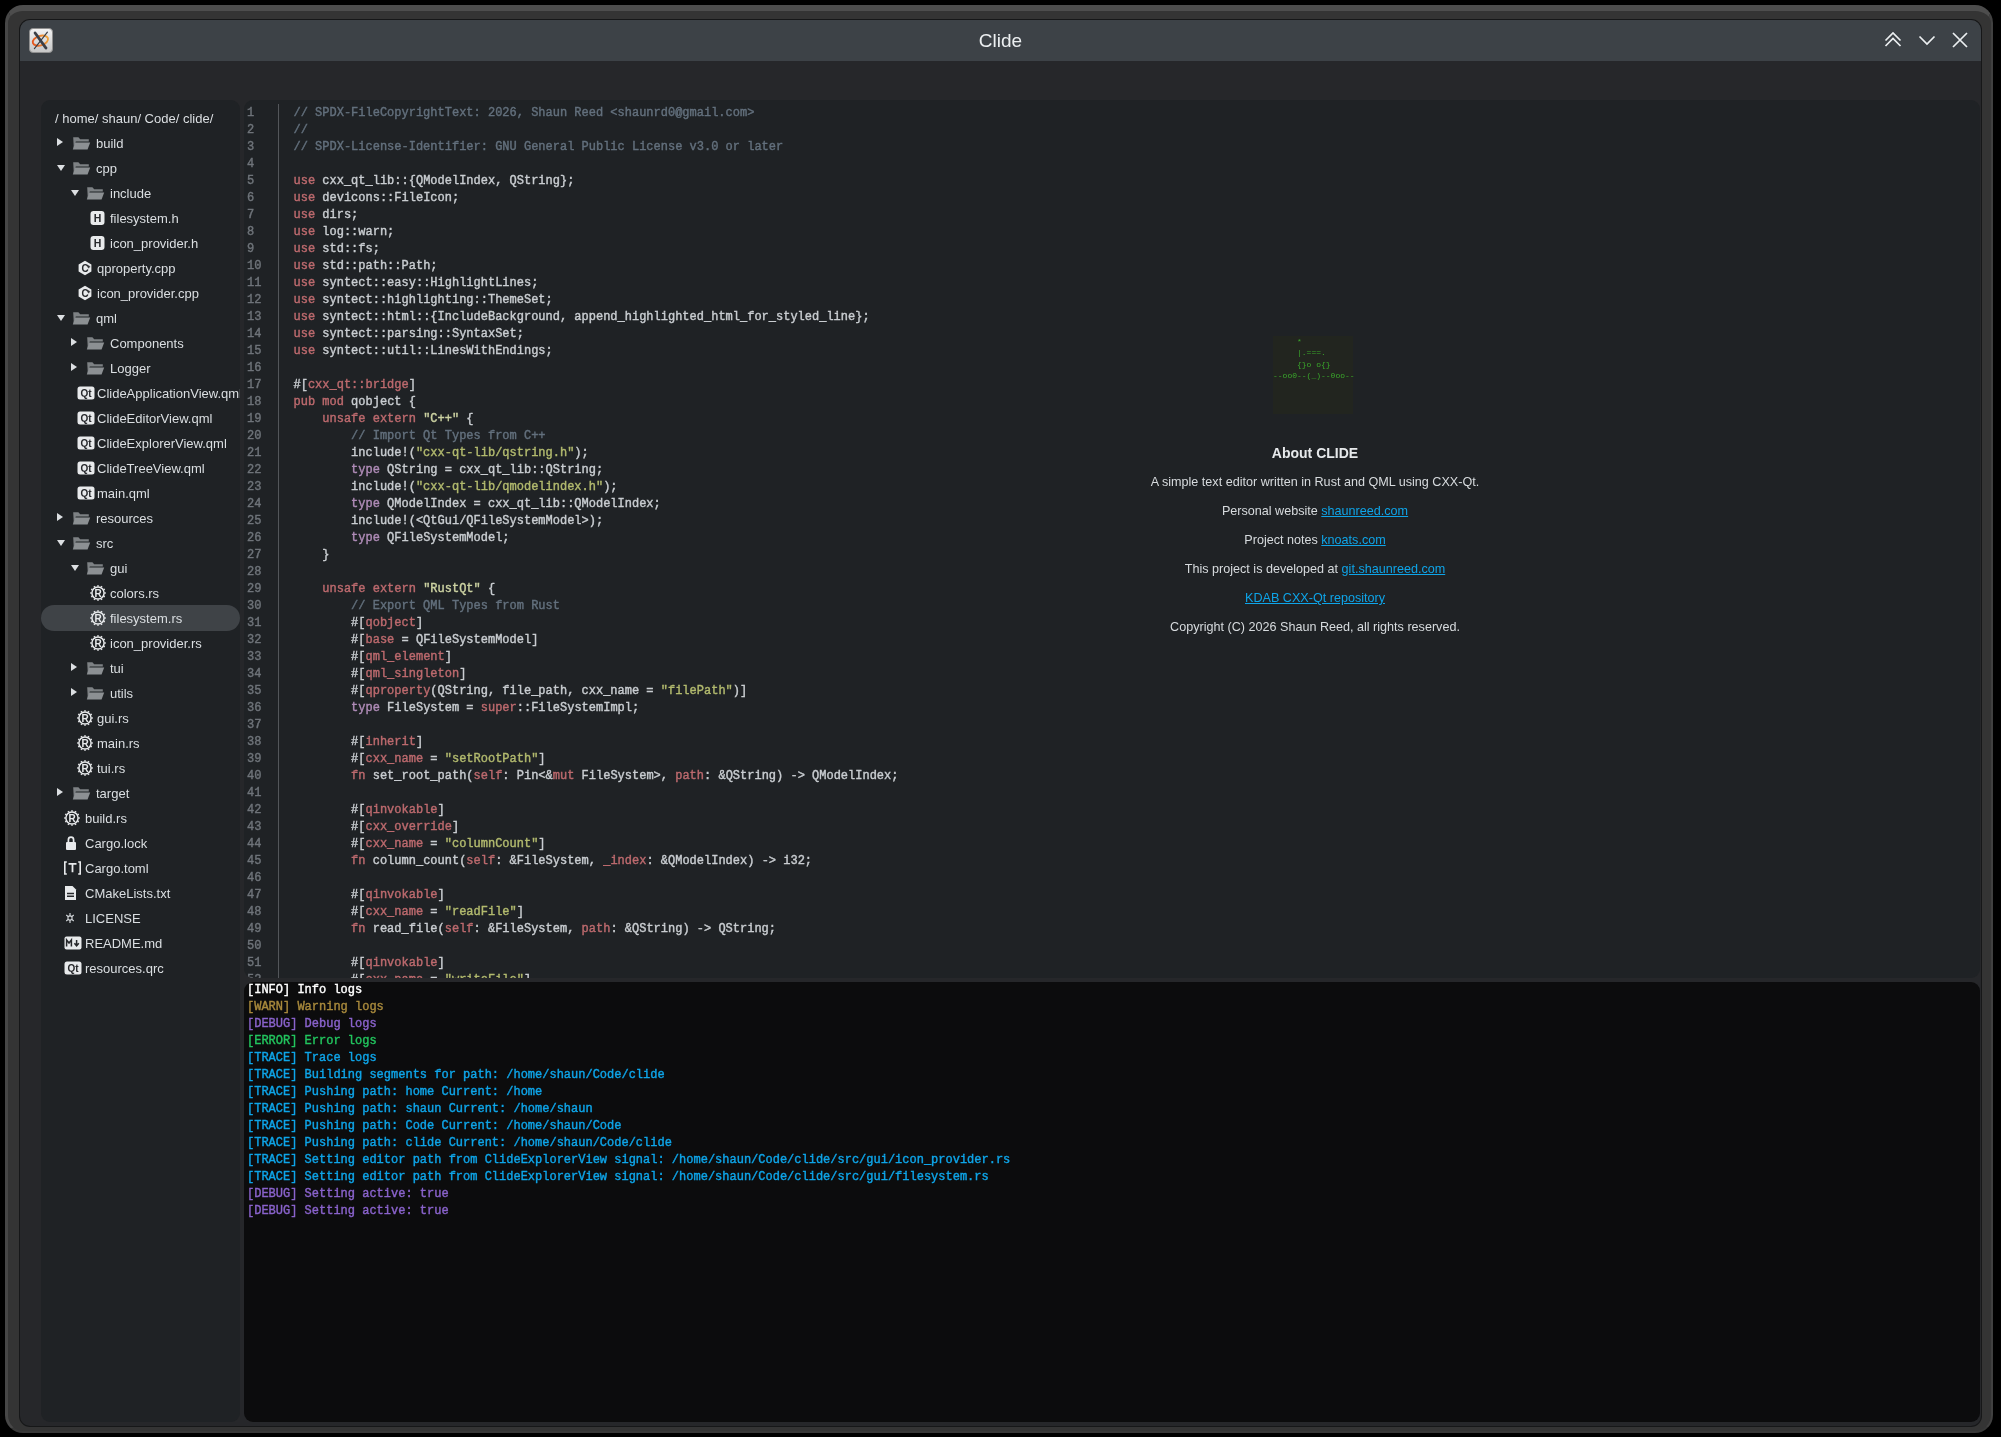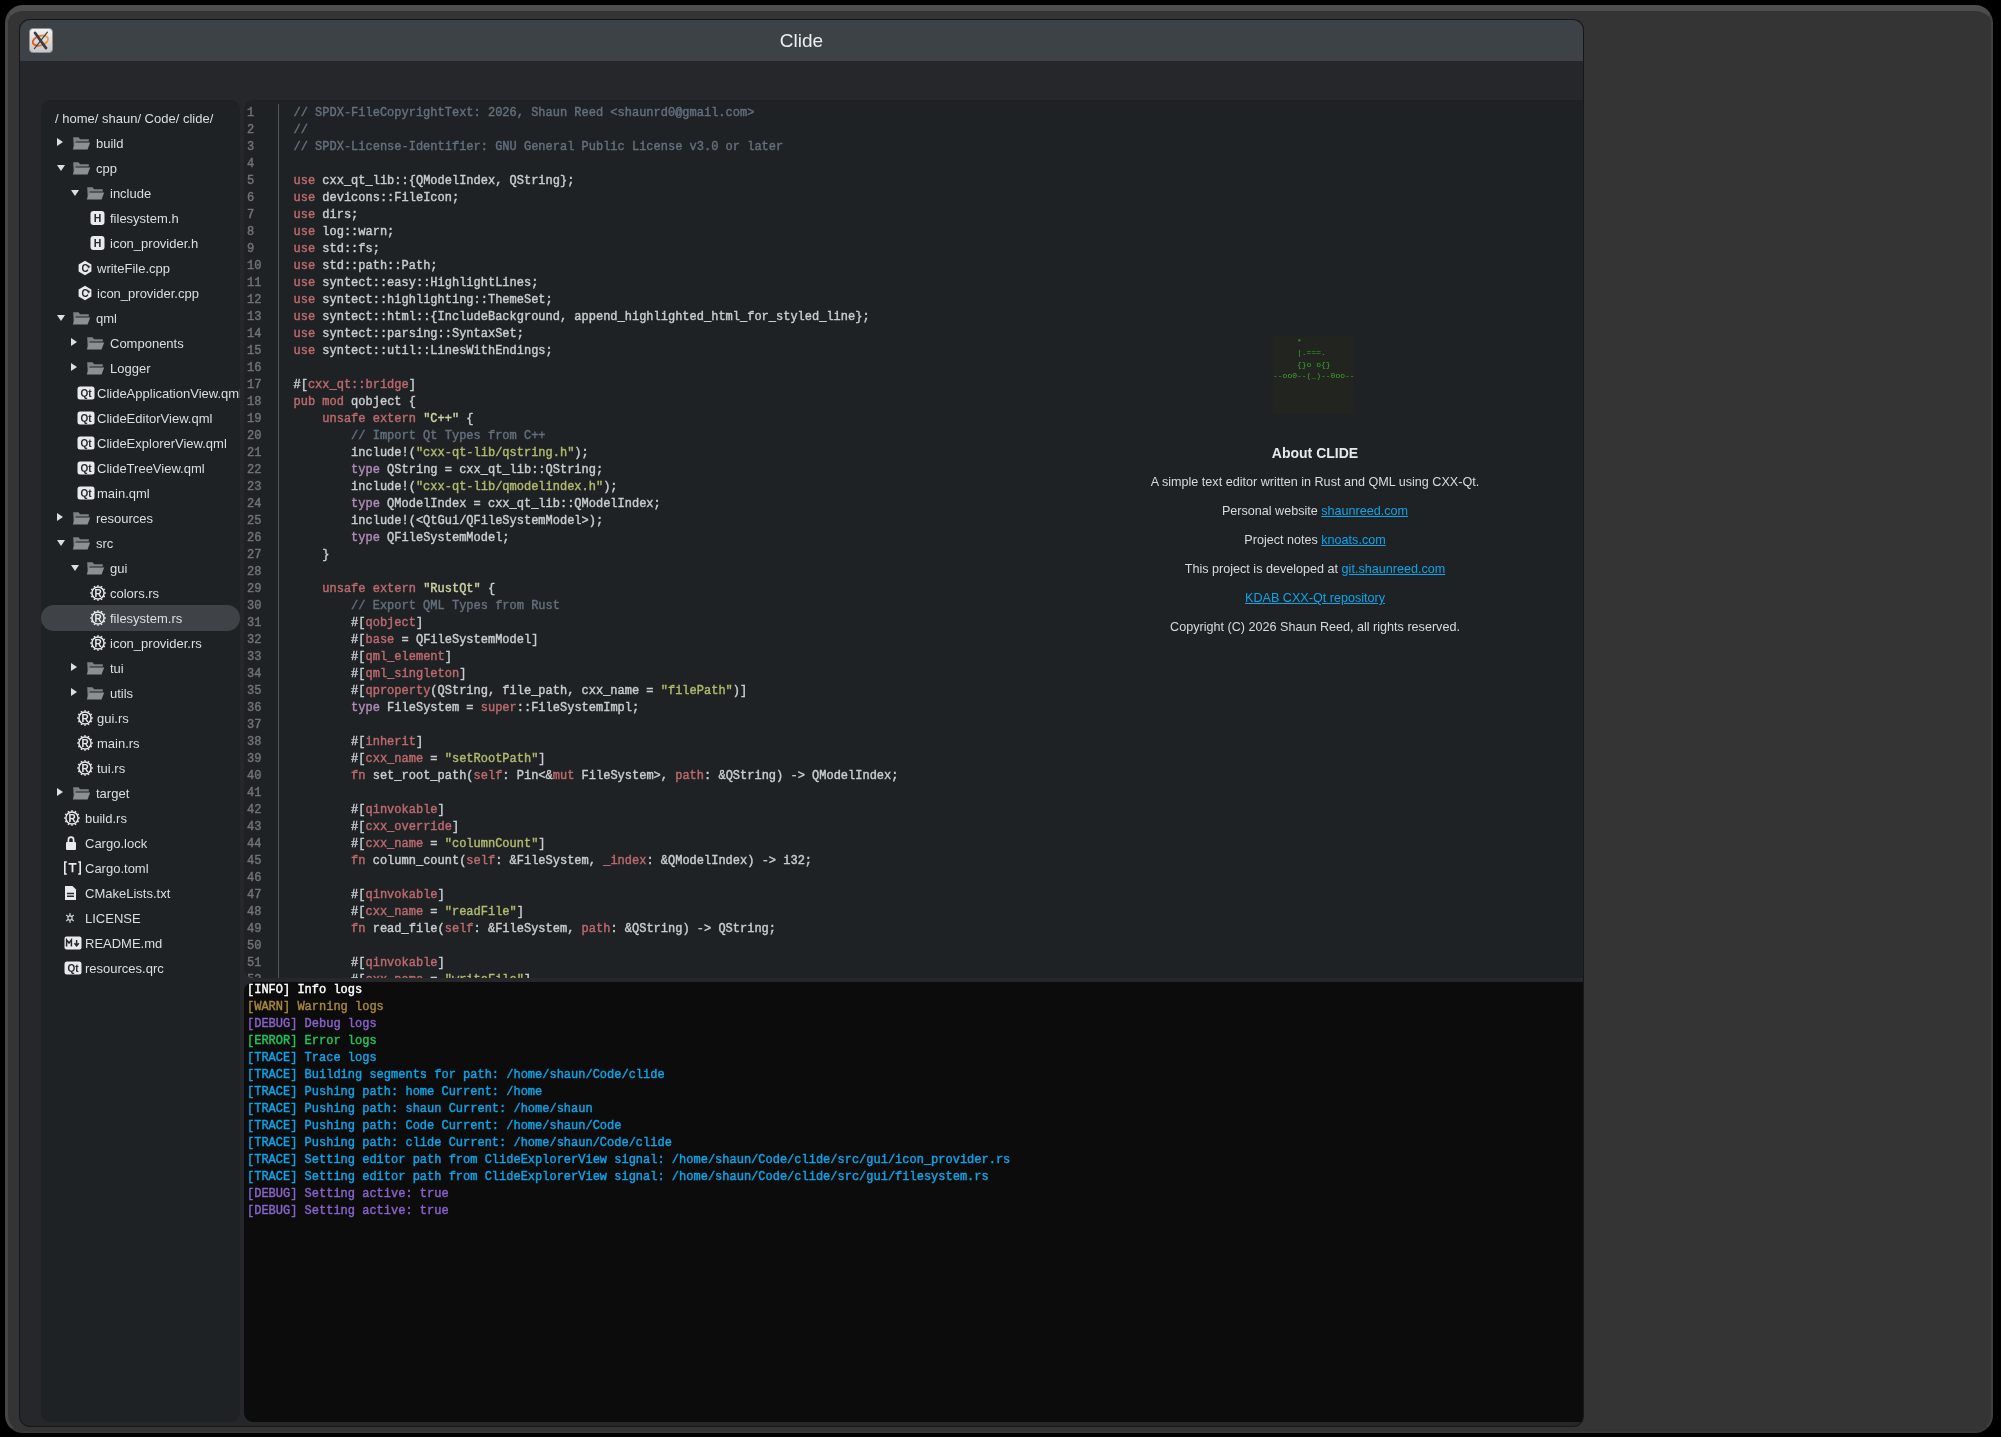--- a/index.html
+++ b/index.html
@@ -2,21 +2,21 @@
 <html><head>
 <meta charset="utf-8">
 <style>
   * { margin:0; padding:0; box-sizing:border-box; }
   html,body { width:2001px; height:1437px; background:#000; overflow:hidden;
     font-family:"Liberation Sans", sans-serif; }
   #shadow { position:absolute; left:5px; top:5px; width:1988px; height:1428px;
     background:#343434; border-radius:18px;
     border-top:6px solid #4d4d4d; border-left:3px solid #474747;
     border-right:2px solid #404040; border-bottom:2px solid #383838; }
-  #win { position:absolute; left:20px; top:20px; width:1563px; height:1406px;
+  #win { position:absolute; left:20px; top:20px; width:1961px; height:1406px;
     background:#26272a; border-radius:10px; box-shadow:0 0 0 1px #161718; overflow:hidden; }
   
   #titlebar { position:absolute; left:0; top:0; width:100%; height:41px; background:#3d4247; }
   #title { position:absolute; left:0; top:0; width:100%; height:41px; line-height:41px;
     text-align:center; color:#eceff1; font-size:19px; }
   #appicon { position:absolute; left:9px; top:8px; }
   .wctl { position:absolute; top:0; height:41px; }
   
   #menubar { position:absolute; left:0; top:41px; width:100%; height:59px; background:#26272a; }
   .mitem { position:absolute; top:7px; color:#e7ebee; font-size:13px; }
@@ -132,21 +132,21 @@
           <text x="7.5" y="11.4" font-family="Liberation Sans" font-size="10.5" font-weight="bold" fill="#26282b" text-anchor="middle">H</text>
         </svg>
         <span class="lbl" style="left:69px">icon_provider.h</span>
       </div>
 <div class="trow">
         <svg class="ticon" style="left:36px" width="16" height="16" viewBox="0 0 16 16">
           <path d="M8 0.8 L14.4 4.4 V11.6 L8 15.2 L1.6 11.6 V4.4 Z" fill="#e8eaec"></path>
           <text x="8" y="11.6" font-family="Liberation Sans" font-size="10" font-weight="bold" fill="#26282b" text-anchor="middle">C</text>
           <path d="M10.2 6.8 h3 M11.7 5.3 v3" stroke="#26282b" stroke-width="1"></path>
         </svg>
-        <span class="lbl" style="left:56px">writeFile.cpp</span>
+        <span class="lbl" style="left:56px">qproperty.cpp</span>
       </div>
 <div class="trow">
         <svg class="ticon" style="left:36px" width="16" height="16" viewBox="0 0 16 16">
           <path d="M8 0.8 L14.4 4.4 V11.6 L8 15.2 L1.6 11.6 V4.4 Z" fill="#e8eaec"></path>
           <text x="8" y="11.6" font-family="Liberation Sans" font-size="10" font-weight="bold" fill="#26282b" text-anchor="middle">C</text>
           <path d="M10.2 6.8 h3 M11.7 5.3 v3" stroke="#26282b" stroke-width="1"></path>
         </svg>
         <span class="lbl" style="left:56px">icon_provider.cpp</span>
       </div>
 <div class="trow">

